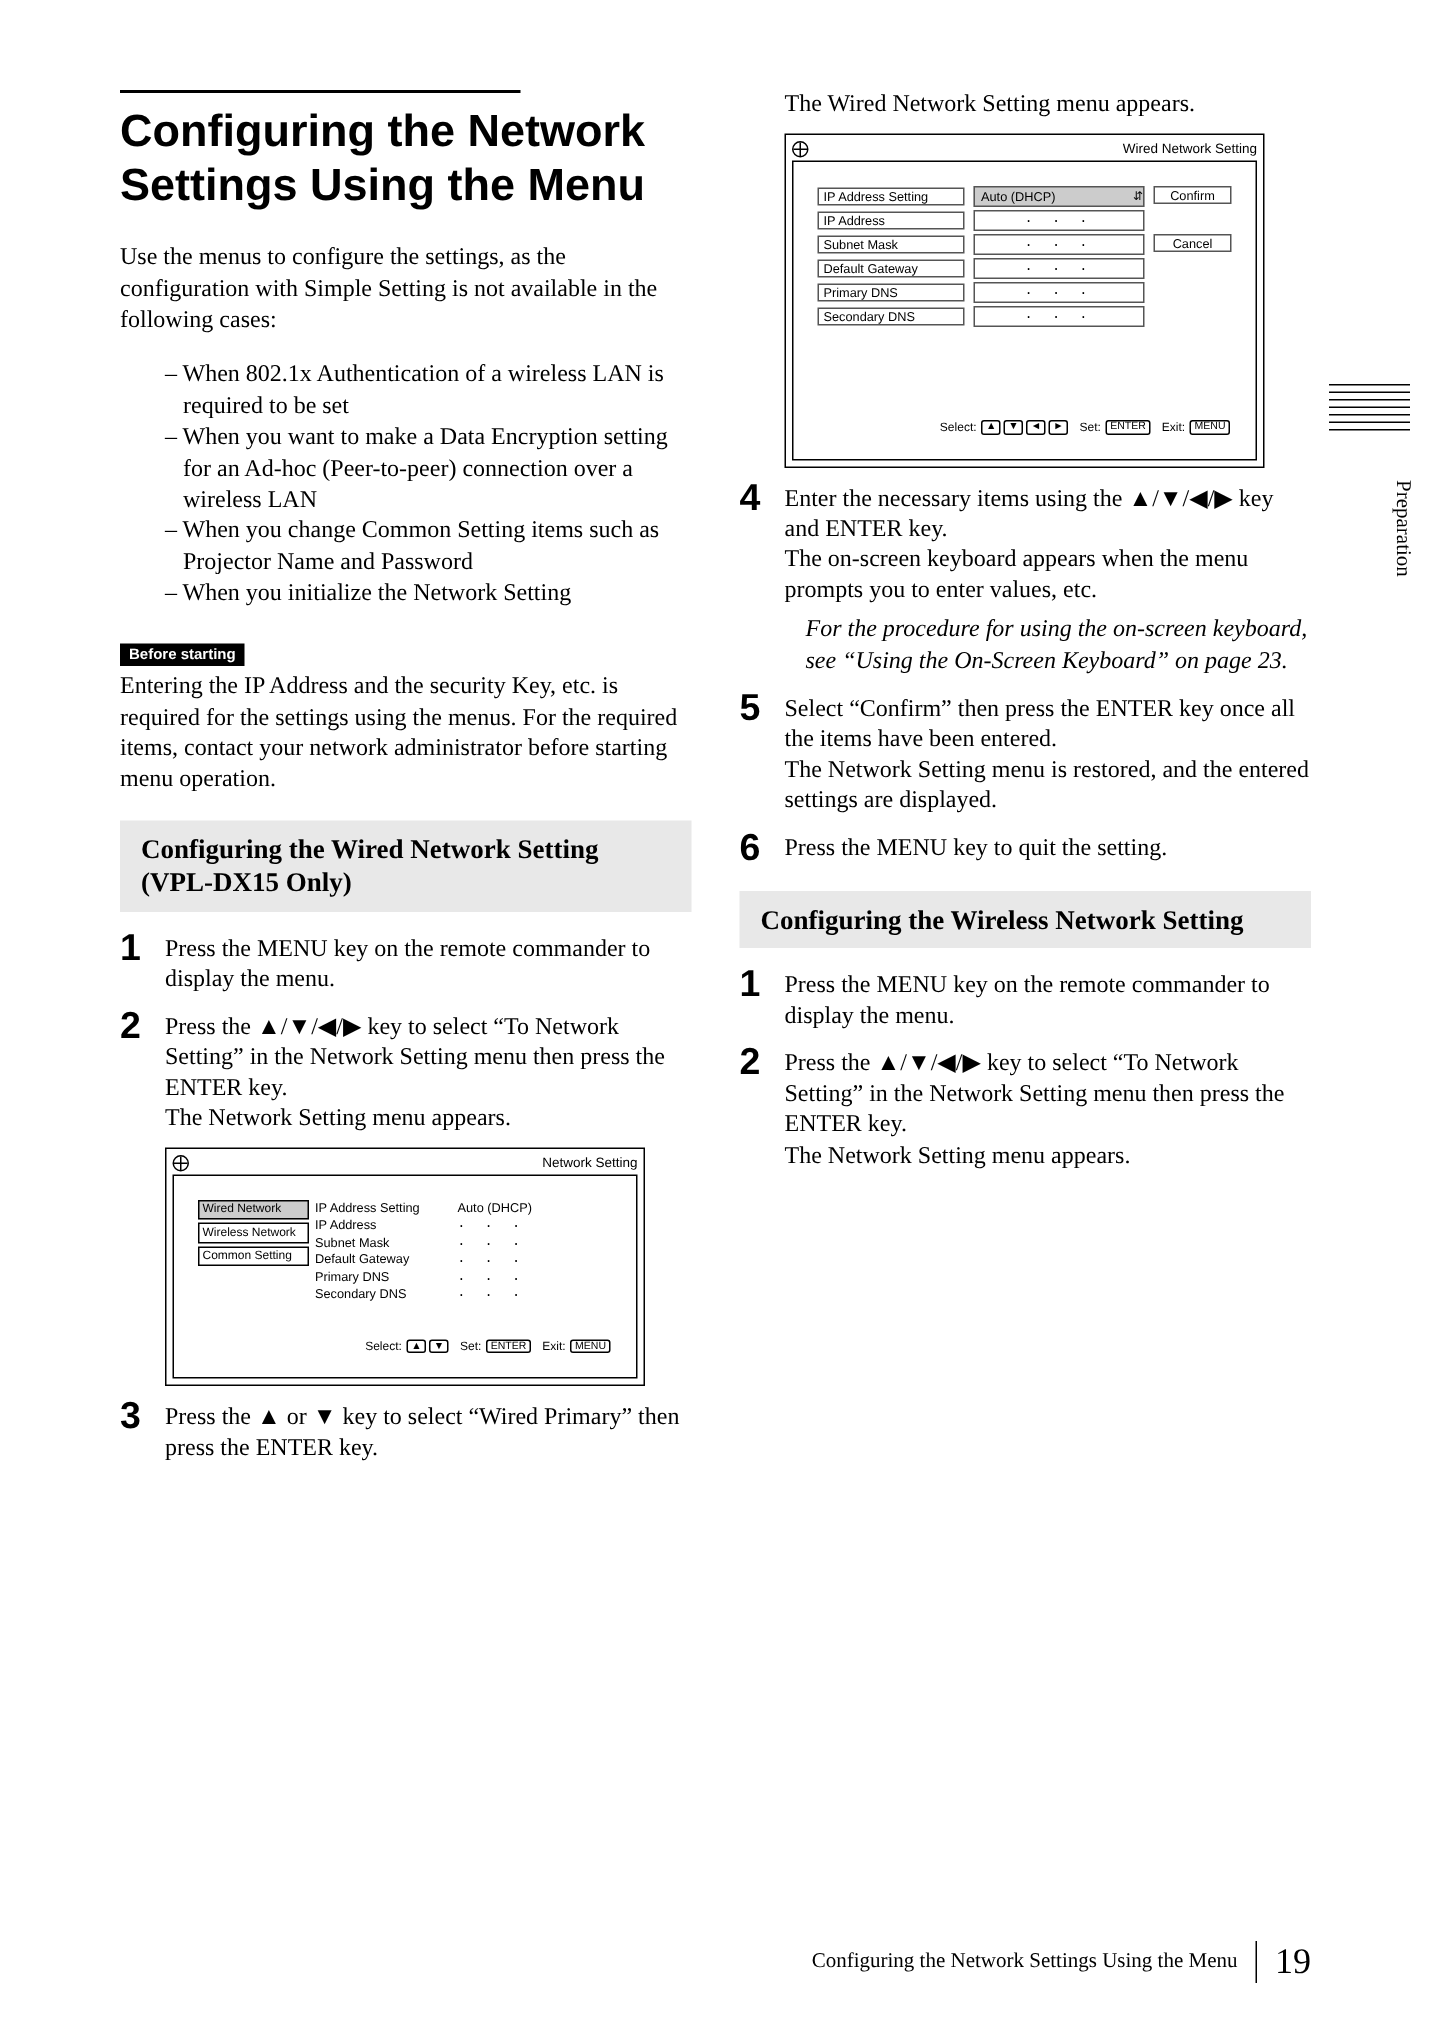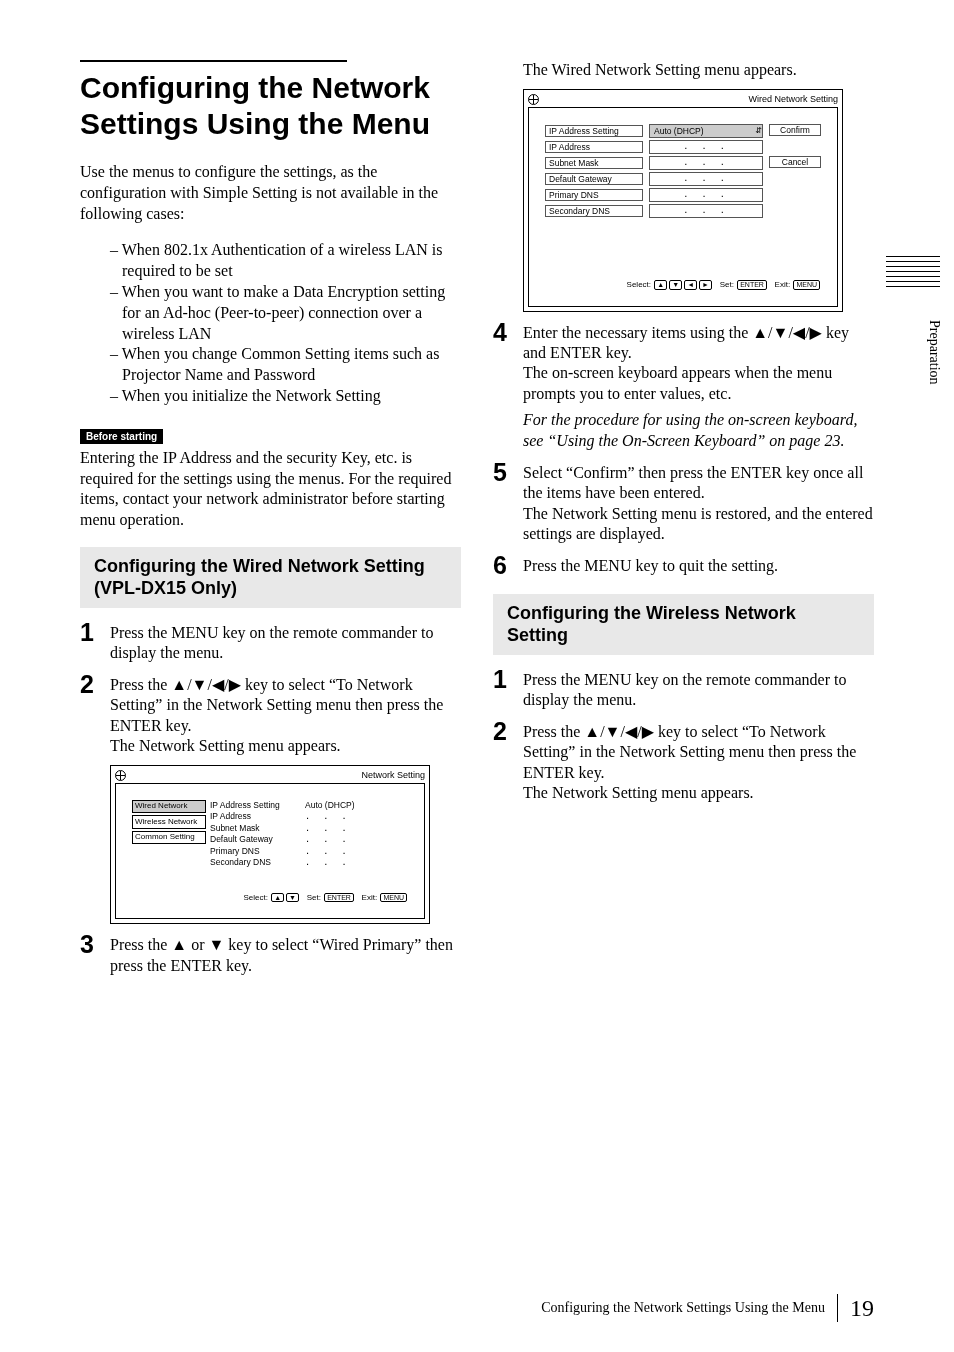--- a/index.html
+++ b/index.html
@@ -65,21 +65,21 @@
       font-size: 10px;
       padding: 2px 6px;
       margin: 10px 0 2px 0;
     }
     .section-heading-box {
       background: #e8e8e8;
       padding: 8px 14px;
       margin: 16px 0 12px 0;
     }
     .section-heading-box h2 {
-      font-family: Liberation Sans, sans-serif;
+      font-family: Liberation Serif, serif;
       font-weight: bold;
       font-size: 18px;
       margin: 0;
       line-height: 1.25;
     }
     .numbered-step {
       display: flex;
       align-items: flex-start;
       margin: 8px 0 6px 0;
     }
@@ -95,21 +95,21 @@
       font-size: 16px;
       line-height: 1.28;
       padding-top: 3px;
     }
     .step-body .sub {
        font-size: 16px;
     }
     .italic-note {
       font-style: italic;
       font-size: 16px;
-      margin: 6px 0 0 30px;
+      margin: 6px 0 0 44px;
       line-height: 1.3;
     }
     
     .menu-diagram {
       border: 1px solid #000;
       margin: 8px 0 8px 30px;
       width: 320px;
       font-family: Arial, Helvetica, sans-serif;
       font-size: 9px;
       position: relative;

